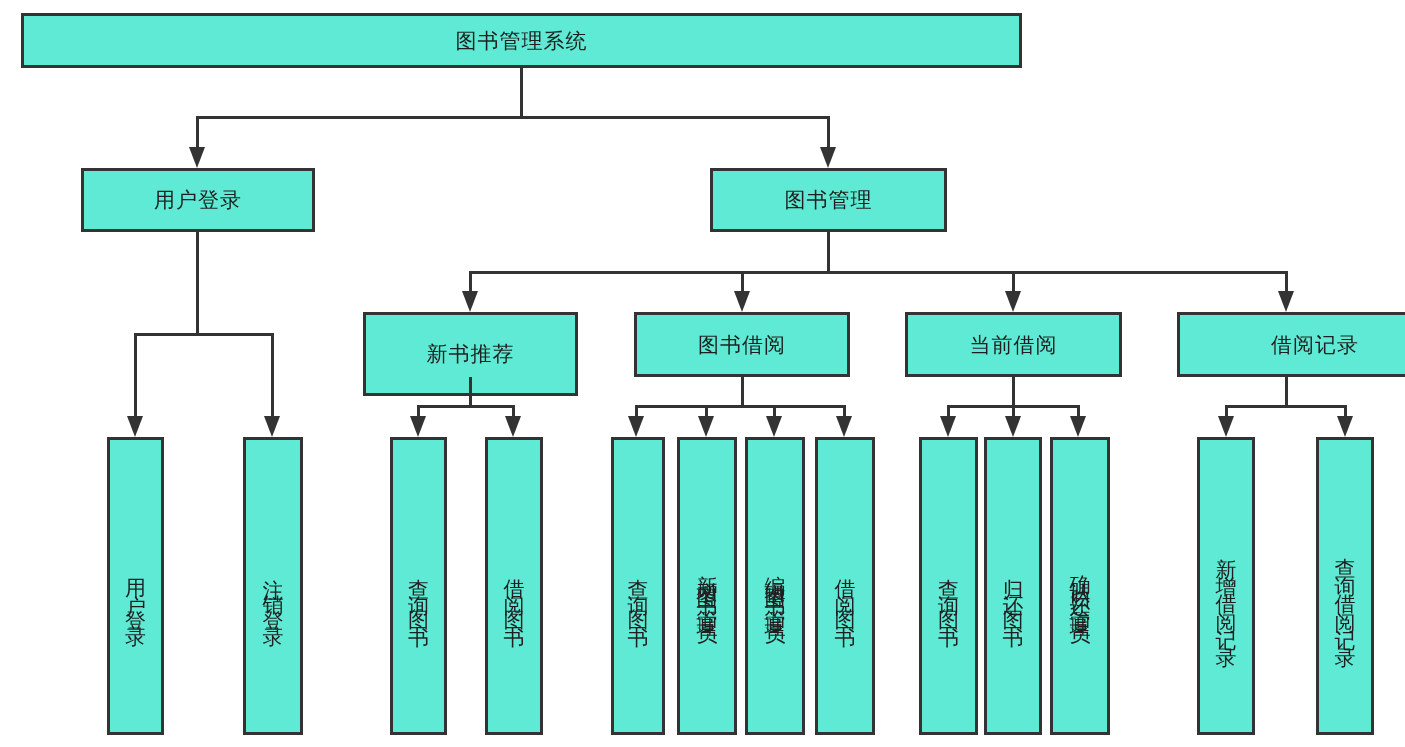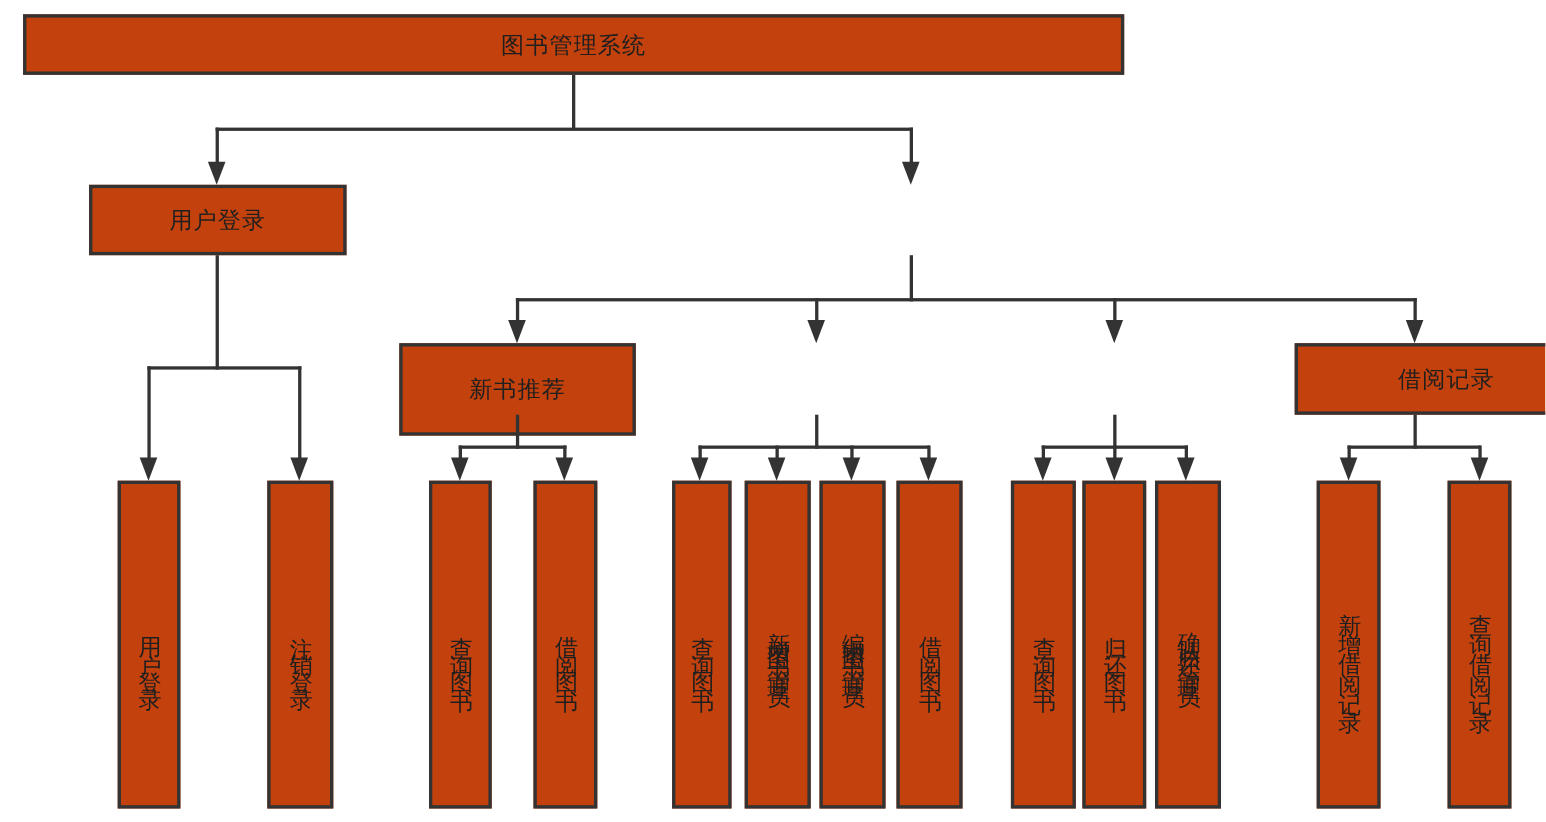--- a/index.html
+++ b/index.html
@@ -8,21 +8,21 @@
     width:1405px;height:747px;
     background:#ffffff;
     font-family:"Liberation Sans","DejaVu Sans",sans-serif;
     color:#1f1f1f;
     overflow:hidden;
   }
   .box{
     position:absolute;
     box-sizing:border-box;
     border:3px solid #333333;
-    background:#c2410c;
+    background:#5eead4;
     display:flex;
     align-items:center;
     justify-content:center;
     font-size:21px;
     letter-spacing:1px;
     color:#1f1f1f;
   }
   .vbox{
     writing-mode:vertical-rl;
     text-orientation:mixed;
@@ -57,26 +57,35 @@
 <div id="stage">
 
   <div class="box" style="left:21px;top:13px;width:1001px;height:55px;">
     <span>图书管理系统</span>
   </div>
 
   <div class="box" style="left:81px;top:168px;width:234px;height:64px;">
     <span>用户登录</span>
   </div>
 
+  <div class="box" style="left:710px;top:168px;width:237px;height:64px;">
+    <span>图书管理</span>
+  </div>
 
   <div class="box" style="left:363px;top:312px;width:215px;height:84px;">
     <span>新书推荐</span>
   </div>
 
+  <div class="box" style="left:634px;top:312px;width:216px;height:65px;">
+    <span>图书借阅</span>
+  </div>
 
+  <div class="box" style="left:905px;top:312px;width:217px;height:65px;">
+    <span>当前借阅</span>
+  </div>
 
   <div class="box" style="left:1177px;top:312px;width:236px;height:65px;padding-left:40px;">
     <span>借阅记录</span>
   </div>
 
   <div class="box vbox sp4" style="left:107px;top:437px;width:57px;height:298px;">
     <span>用户登录</span>
   </div>
   <div class="box vbox sp4" style="left:243px;top:437px;width:60px;height:298px;">
     <span>注销登录</span>

